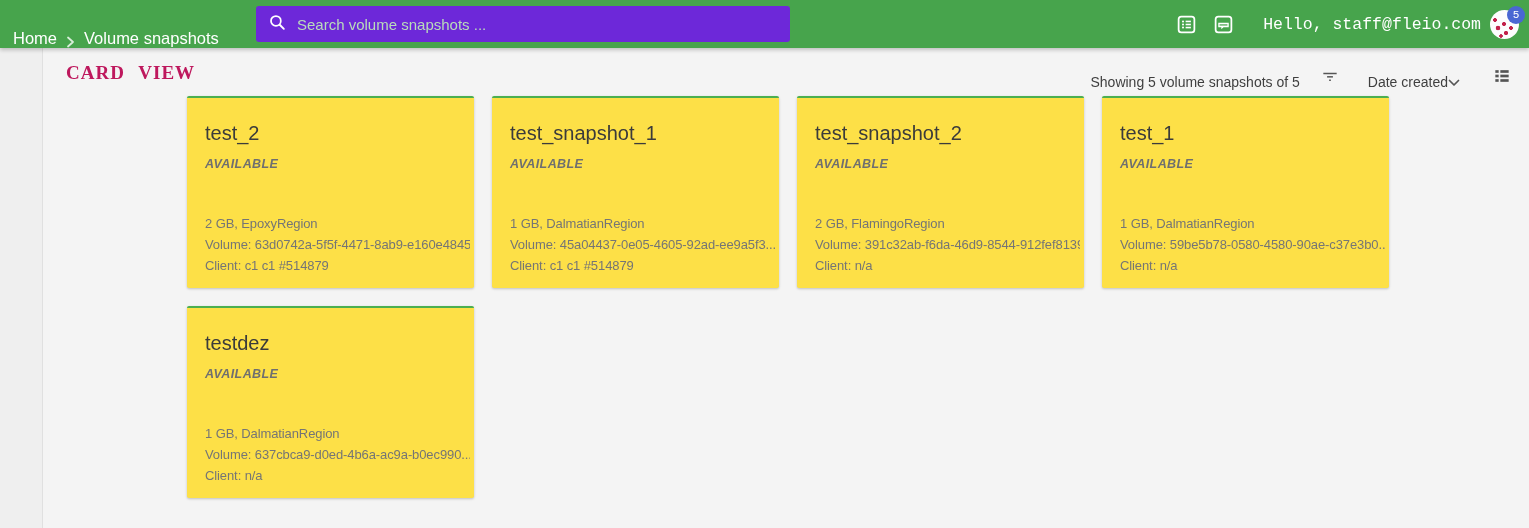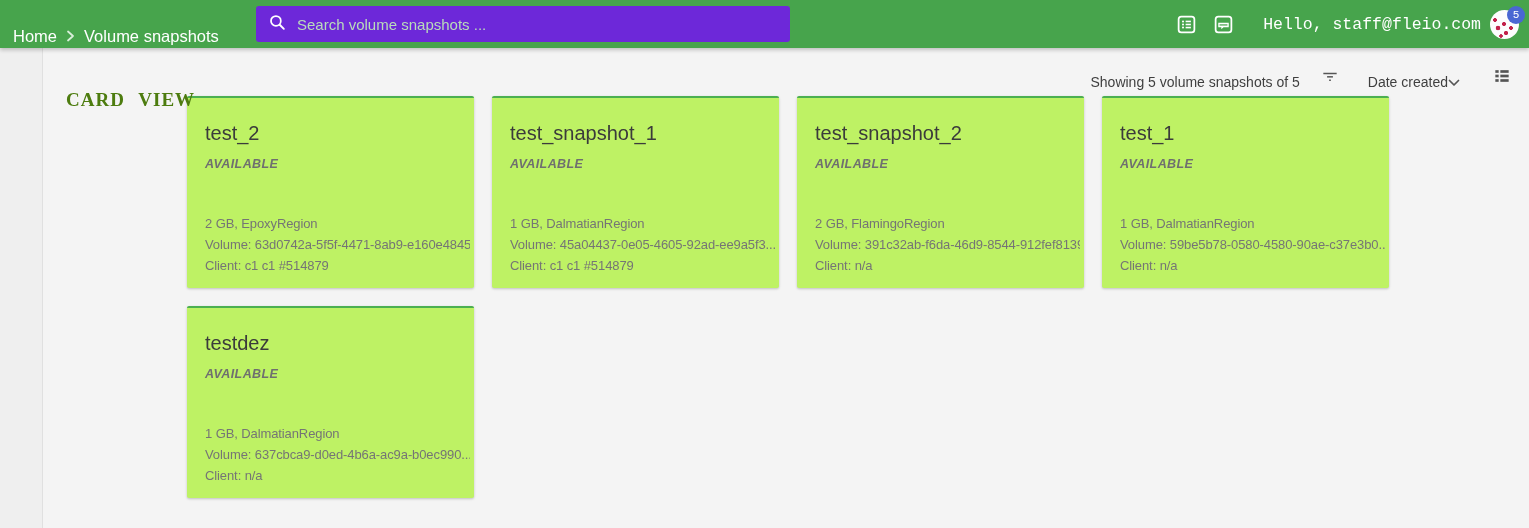--- a/index.html
+++ b/index.html
@@ -13,22 +13,22 @@
 
   
   .header {
     position:absolute; top:0; left:0; width:1529px; height:48px;
     background:#47a44c;
     box-shadow:0 2px 4px rgba(0,0,0,0.22);
     display:flex; align-items:center;
     z-index:5;
   }
   .breadcrumb {
-    position:absolute; left:13px; top:12px; height:48px;
-    display:flex; align-items:center; gap:9px;
+    position:absolute; left:13px; top:0; height:48px;
+    display:flex; align-items:flex-end; gap:9px;
     color:#fff; font-size:16.5px;
   }
   .breadcrumb .crumb-home { cursor:pointer; }
   .breadcrumb svg { display:block; }
 
   .search-box {
     position:absolute; left:256px; top:6px; width:534px; height:36px;
     background:#6d28d9; border-radius:3px;
     display:flex; align-items:center; padding:0 12px;
   }
@@ -68,42 +68,41 @@
   }
 
   
   .gutter {
     position:absolute; left:0; top:48px; width:43px; height:480px;
     background:#efefef; border-right:1px solid #e0e0e0;
   }
   .annotation {
     position:absolute; left:66px; top:62px;
     font-family:"Liberation Serif", serif; font-weight:bold;
-    font-size:19px; color:#4d7c0f; letter-spacing:1px; word-spacing:8px;
+    font-size:19px; color:#be185d; letter-spacing:1px; word-spacing:8px;
     z-index:4;
-    margin-top:27px;
   }
   .toolbar-right {
     position:absolute; right:17px; top:48px; height:42px;
     display:flex; align-items:flex-end; z-index:4;
   }
   .showing { font-size:14px; color:#3f3f3f; white-space:nowrap; }
   .tb-btn { display:flex; align-items:center; cursor:pointer; }
   .filter-btn { margin-left:20px; }
   .sort-dd { margin-left:28px; font-size:14px; color:#3f3f3f; }
   .view-toggle { margin-left:32px; }
 
   
   .cards {
     position:absolute; left:187px; top:96px; width:1210px;
     display:flex; flex-wrap:wrap; column-gap:18px; row-gap:18px;
     z-index:3;
   }
   .card {
-    width:287px; height:192px; background:#bef264;
+    width:287px; height:192px; background:#fde047;
     border-top:2px solid #4caf50; border-radius:2px;
     box-shadow:0 1px 3px rgba(0,0,0,0.14), 0 1px 2px rgba(0,0,0,0.08);
     padding:14px 4px 14px 18px;
     cursor:pointer; overflow:hidden;
   }
   .card-title { font-size:20px; color:#3b3b3b; margin-top:10px; font-weight:400; }
   .card-status {
     margin-top:12px; font-size:12.5px; font-weight:bold;
     color:#6f6f6f; letter-spacing:0.4px;font-style:italic;
   }

